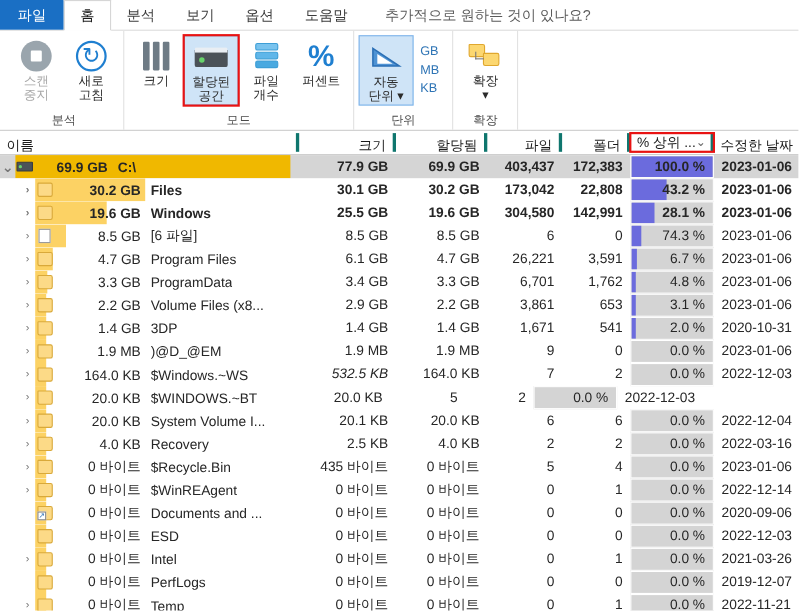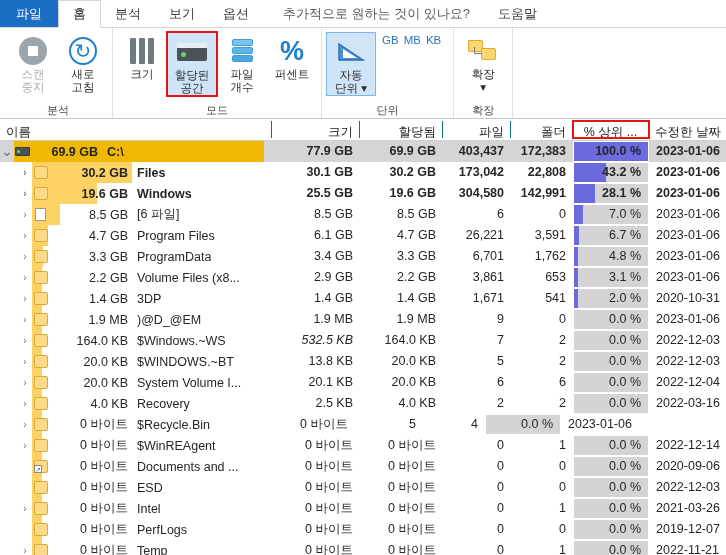--- a/index.html
+++ b/index.html
@@ -94,21 +94,21 @@
     font-size: 11.5px; line-height: 13px; text-align: center;
     color: #2b2b2b; white-space: nowrap;
   }
   .rbtn.disabled .rlab { color: #a8a8a8; }
   .rbtn.selected {
     background: #cfe4f7;
     border: 1px solid #7eb4ea;
   }
   .redbox { outline: 2px solid #e81313; outline-offset: -1px; }
   .unit-col {
-    display: flex; flex-direction: row;
+    display: flex; flex-direction: column;
     justify-content: center;
     font-size: 11.5px; color: #2e74b5;
     padding: 2px 8px 0 6px; gap: 5px;
     height: 62px;
   }
   .unit-col div { cursor: default; }
 
   
   .ic-folder {
     width: 30px; height: 24px; position: relative;
@@ -171,27 +171,27 @@
     display: flex;
     height: 22px;
     background: #ffffff;
     border-bottom: 1px solid #cfcfcf;
     font-size: 12.5px;
     color: #1a1a1a;
     align-items: center;
   }
   .th {
     height: 17px; line-height: 22px;
-    border-right: 1px solid #0f766e;
+    border-right: 3px solid #0f766e;
     padding: 0 6px;
     white-space: nowrap; overflow: hidden;
     cursor: default;
   }
   .th.num { text-align: right; }
-  .th.pct { position: relative; display: flex; align-items: center; justify-content: space-between; flex-direction: column; }
+  .th.pct { position: relative; display: flex; align-items: center; justify-content: space-between; }
   .th-redbox { outline: 2px solid #e81313; outline-offset: -1px; }
 
   .row {
     display: flex;
     height: 21px;
     font-size: 12.5px;
     color: #262626;
     align-items: stretch;
     cursor: default;
   }
@@ -266,22 +266,22 @@
 </style>
 </head>
 <body>
 
 <div class="tabbar">
   <div class="tab file">파일</div>
   <div class="tab active">홈</div>
   <div class="tab">분석</div>
   <div class="tab">보기</div>
   <div class="tab">옵션</div>
+  <div class="tab">도움말</div>
   <div class="tab hint">추가적으로 원하는 것이 있나요?</div>
-  <div class="tab">도움말</div>
 </div>
 
 <div class="ribbon">
 
   <div class="rgroup">
     <div class="rgroup-items">
       <div class="rbtn disabled">
         <div class="rico">
             <span class="ic-stop">
               <i></i>
@@ -469,21 +469,21 @@
           </div>
           <div class="sz" style="flex: 0 0 88px;">8.5 GB</div>
           <div class="nm">[6 파일]</div>
         </div>
         <div class="c-num" style="flex: 0 0 88px; width: 88px;">8.5 GB</div>
         <div class="c-num" style="flex: 0 0 83px; width: 83px;">8.5 GB</div>
         <div class="c-num" style="flex: 0 0 68px; width: 68px;">6</div>
         <div class="c-num" style="flex: 0 0 62px; width: 62px;">0</div>
         <div class="c-pct" style="flex: 0 0 76px; width: 76px;">
           <div class="pctfill" style="width: 12.2%;"></div>
-          <span>7.0 %</span>
+          <span>74.3 %</span>
         </div>
         <div class="c-date" style="flex: 0 0 113px; width: 113px;">2023-01-06</div>
       </div>
       <div class="row">
         <div class="c-name" style="flex: 0 0 272px; width: 272px;">
           <div class="namebar" style="left: 32px; width: 15.544px;"></div>
           <div style="flex: 0 0 18px;"></div>
           <div class="twisty">›</div>
           <div class="fico">
             <span class="fshape"></span>
@@ -610,21 +610,20 @@
         <div class="c-name" style="flex: 0 0 272px; width: 272px;">
           <div class="namebar" style="left: 32px; width: 10px;"></div>
           <div style="flex: 0 0 18px;"></div>
           <div class="twisty">›</div>
           <div class="fico">
             <span class="fshape"></span>
           </div>
           <div class="sz" style="flex: 0 0 88px;">20.0 KB</div>
           <div class="nm">$WINDOWS.~BT</div>
         </div>
-        <div class="c-num" style="flex: 0 0 88px; width: 88px;">13.8 KB</div>
         <div class="c-num" style="flex: 0 0 83px; width: 83px;">20.0 KB</div>
         <div class="c-num" style="flex: 0 0 68px; width: 68px;">5</div>
         <div class="c-num" style="flex: 0 0 62px; width: 62px;">2</div>
         <div class="c-pct" style="flex: 0 0 76px; width: 76px;">
           <div class="pctfill" style="width: 0%;"></div>
           <span>0.0 %</span>
         </div>
         <div class="c-date" style="flex: 0 0 113px; width: 113px;">2022-12-03</div>
       </div>
       <div class="row">
@@ -673,20 +672,21 @@
         <div class="c-name" style="flex: 0 0 272px; width: 272px;">
           <div class="namebar" style="left: 32px; width: 10px;"></div>
           <div style="flex: 0 0 18px;"></div>
           <div class="twisty">›</div>
           <div class="fico">
             <span class="fshape"></span>
           </div>
           <div class="sz" style="flex: 0 0 88px;">0 바이트</div>
           <div class="nm">$Recycle.Bin</div>
         </div>
+        <div class="c-num" style="flex: 0 0 88px; width: 88px;">435 바이트</div>
         <div class="c-num" style="flex: 0 0 83px; width: 83px;">0 바이트</div>
         <div class="c-num" style="flex: 0 0 68px; width: 68px;">5</div>
         <div class="c-num" style="flex: 0 0 62px; width: 62px;">4</div>
         <div class="c-pct" style="flex: 0 0 76px; width: 76px;">
           <div class="pctfill" style="width: 0%;"></div>
           <span>0.0 %</span>
         </div>
         <div class="c-date" style="flex: 0 0 113px; width: 113px;">2023-01-06</div>
       </div>
       <div class="row">

